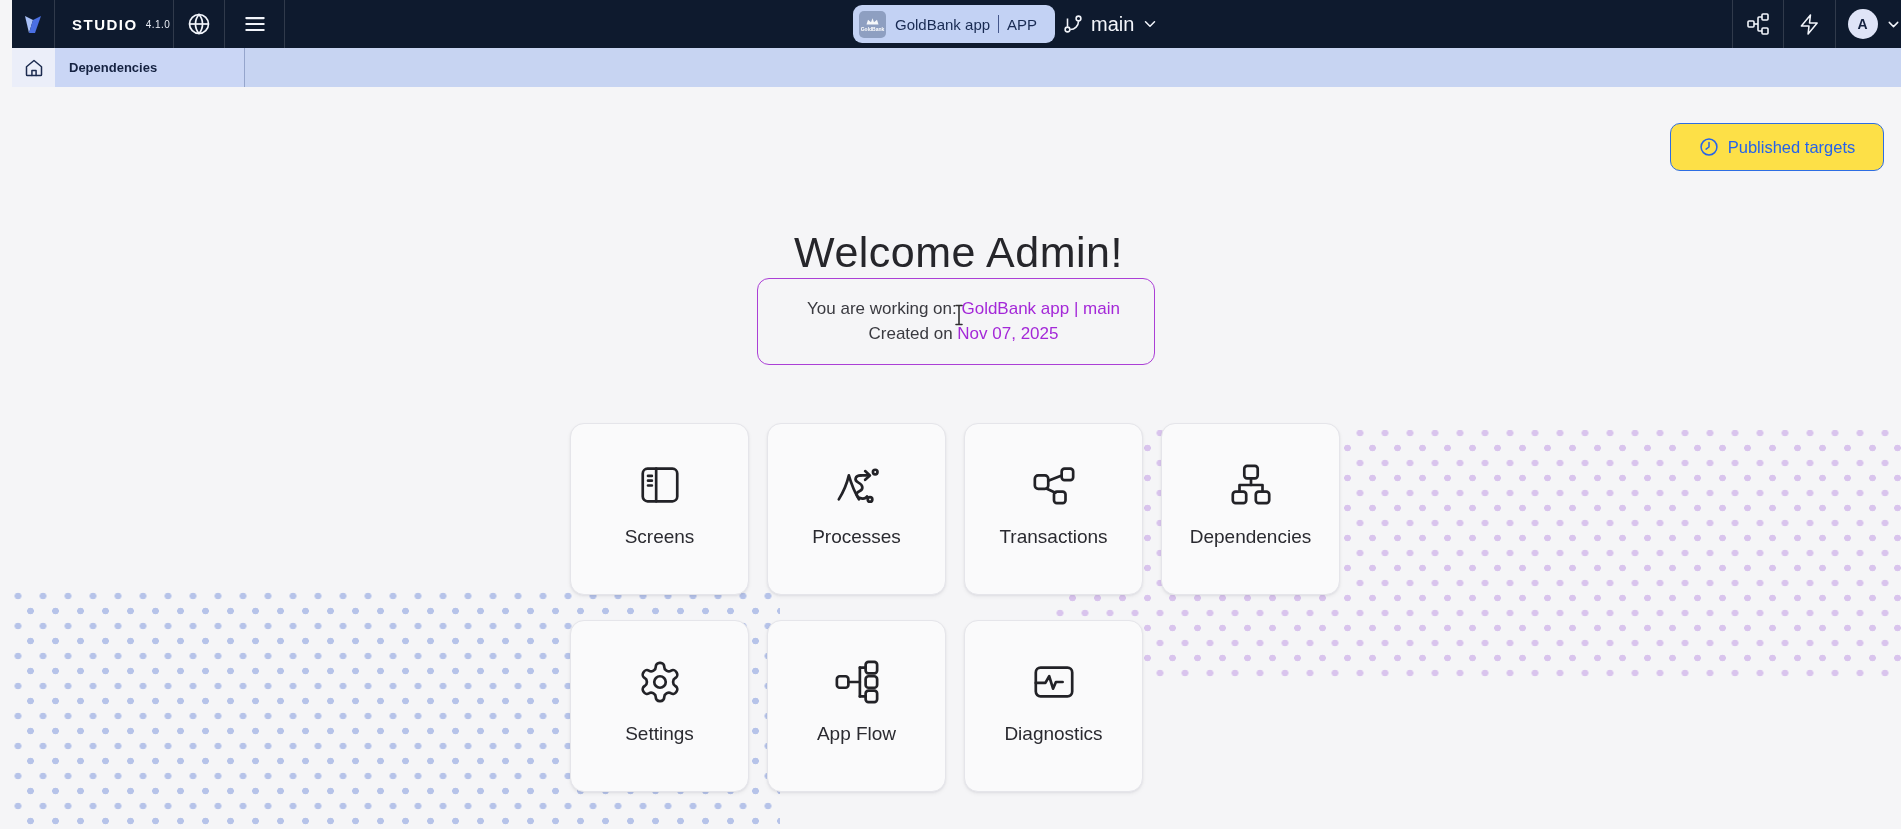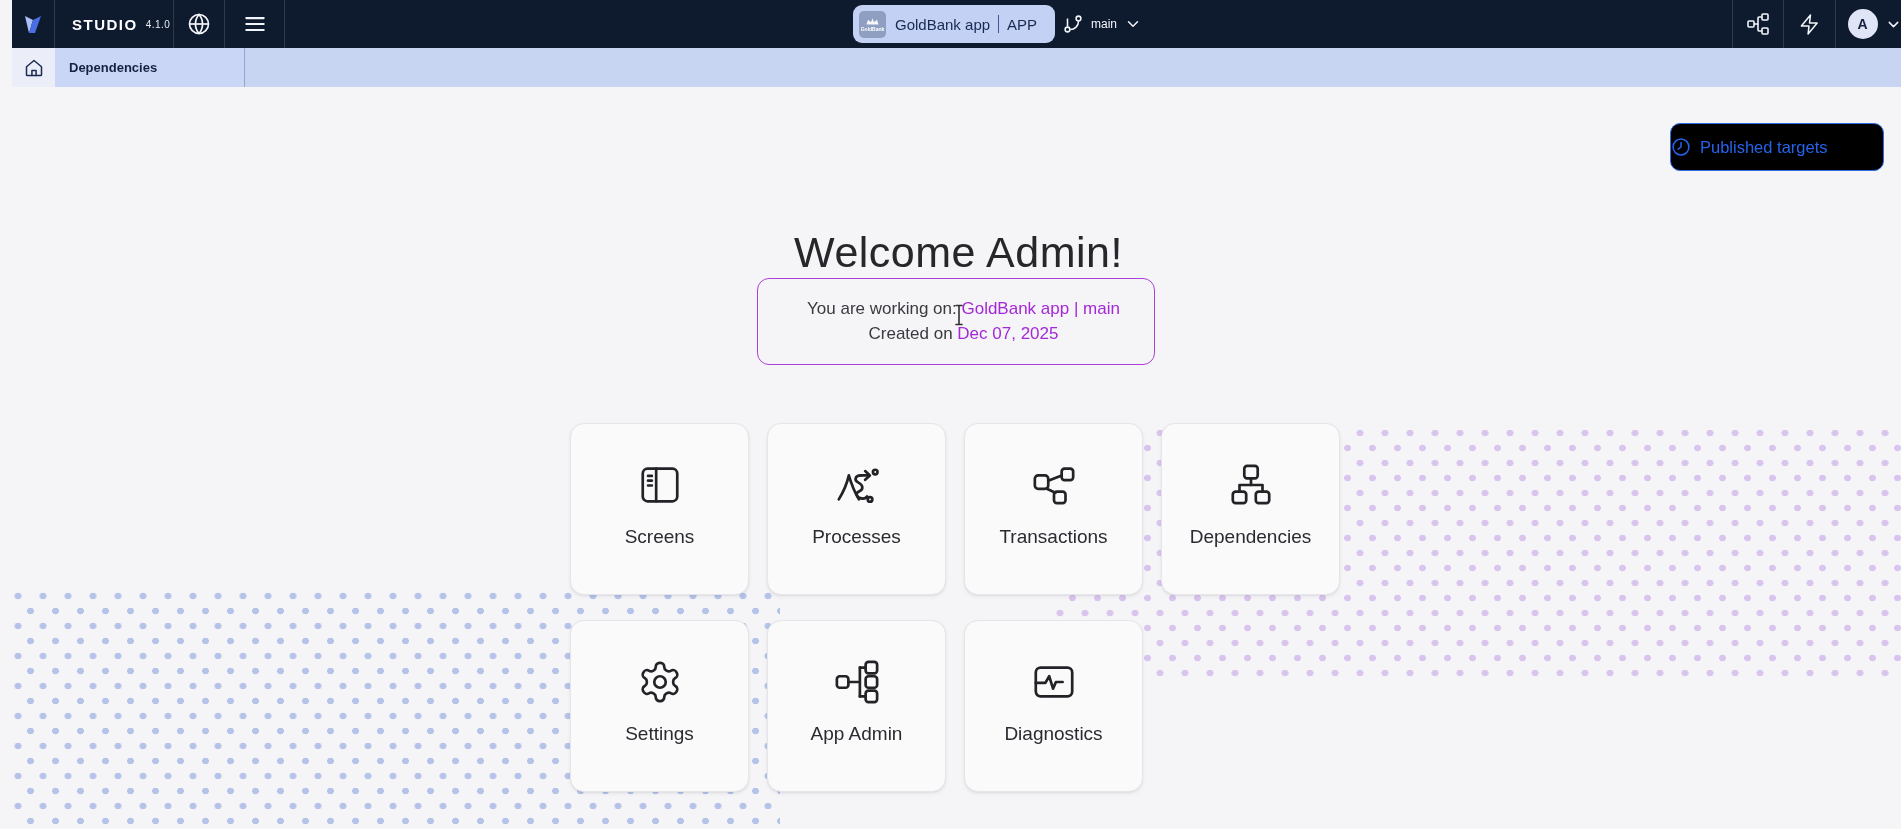--- a/index.html
+++ b/index.html
@@ -32,21 +32,21 @@
               background:#c3d2f4; border-radius:9px; display:flex; align-items:center;
               padding:0 10px 0 6px; gap:9px; cursor:pointer; z-index:11; }
   .mini-logo { width:27px; height:27px; border-radius:5px; background:rgba(98,116,152,0.55);
                display:flex; flex-direction:column; align-items:center; justify-content:center; }
   .mini-logo .mini-name { font-size:5px; color:#fff; font-weight:bold; line-height:1; margin-top:1px; }
   .pill-text { font-size:15px; color:#182a52; font-weight:500; white-space:nowrap;
                display:flex; align-items:center; }
   .pill-div { display:inline-block; width:1px; height:18px; background:#44568a; margin:0 8px; }
   .branch { position:absolute; left:1050px; top:0; height:48px; display:flex;
             align-items:center; gap:7px; cursor:pointer; z-index:11; }
-  .branch-label { color:#f4f6fb; font-size:12px; font-weight:500; }
+  .branch-label { color:#f4f6fb; font-size:20px; font-weight:500; }
 
   
   .tabbar { position:absolute; left:0; top:48px; width:1901px; height:39px;
             background:#c7d4f2; display:flex; z-index:9; }
   .home-btn { width:43px; height:39px; background:#ebeef9; display:flex;
               align-items:center; justify-content:center; cursor:pointer; }
   .tab { width:190px; height:39px; background:#cad6f5;
          border-right:1px solid rgba(52,74,128,0.35);
          display:flex; align-items:center; padding-left:14px;
          font-size:13px; font-weight:bold; color:#152241; cursor:pointer; }
@@ -56,22 +56,22 @@
   .dots-blue { left:0; top:592px; width:768px; height:237px;
     background-image: radial-gradient(circle, #b6c3e9 3.1px, transparent 3.6px),
                       radial-gradient(circle, #b6c3e9 3.1px, transparent 3.6px);
     background-size:25px 30px, 25px 30px; background-position:6px 4px, 18.5px 19px; }
   .dots-purple { left:1040px; top:430px; width:861px; height:248px;
     background-image: radial-gradient(circle, #d9c4ed 3.1px, transparent 3.6px),
                       radial-gradient(circle, #d9c4ed 3.1px, transparent 3.6px);
     background-size:25px 30px, 25px 30px; background-position:8px 3px, 20.5px 18px; }
 
   .published-btn { position:absolute; left:1658px; top:123px; width:214px; height:48px;
-    background:#000000; border:1.5px solid #2d6de3; border-radius:10px;
-    display:flex; align-items:center; gap:9px;
+    background:#fde047; border:1.5px solid #2d6de3; border-radius:10px;
+    display:flex; align-items:center; justify-content:center; gap:9px;
     color:#2563eb; font-size:16.5px; font-weight:500; cursor:pointer; z-index:2; }
 
   .welcome { position:absolute; left:0; top:228px; width:1893px; text-align:center;
     font-size:43px; font-weight:500; color:#26262b; letter-spacing:.5px; z-index:2; }
 
   .info-box { position:absolute; left:745px; top:278px; width:398px; height:87px;
     border:1.5px solid #ab3fd6; border-radius:12px; display:flex; flex-direction:column;
     align-items:center; justify-content:center; gap:5px; z-index:2;
     font-size:17px; color:#3a3a40;padding-left:15px; }
   .info-line { white-space:nowrap; }
@@ -198,21 +198,21 @@
     <span>Published targets</span>
   </button>
 
   <h1 class="welcome">Welcome Admin!</h1>
 
   <div class="info-box">
     <div class="info-line">
       <span>You are working on: </span><span class="purple-link">GoldBank app | main</span>
     </div>
     <div class="info-line">
-      <span>Created on </span><span class="purple-link">Dec 07, 2025</span>
+      <span>Created on </span><span class="purple-link">Nov 07, 2025</span>
     </div>
   </div>
 
   <svg class="ibeam" width="12" height="22" viewBox="0 0 12 22">
     <path d="M3 1.5h6M6 1.5v19M3 20.5h6" stroke="#1b1b1b" stroke-width="1.6" fill="none" stroke-linecap="round"></path>
   </svg>
 
   <div class="card-grid">
 
     <div class="card">
@@ -269,21 +269,21 @@
     <div class="card">
       <svg width="46" height="46" viewBox="0 0 48 48" fill="none" stroke="#222227" stroke-width="2.8" stroke-linecap="round" stroke-linejoin="round">
         <rect x="3" y="18" width="12" height="12" rx="3"></rect>
         <path d="M15 24h12"></path>
         <path d="M27 9v30"></path>
         <path d="M27 9h6M27 39h6"></path>
         <rect x="33" y="3" width="12" height="12" rx="3"></rect>
         <rect x="33" y="18" width="12" height="12" rx="3"></rect>
         <rect x="33" y="33" width="12" height="12" rx="3"></rect>
       </svg>
-      <span class="card-label">App Admin</span>
+      <span class="card-label">App Flow</span>
     </div>
 
     <div class="card">
       <svg width="46" height="46" viewBox="0 0 48 48" fill="none" stroke="#222227" stroke-width="2.8" stroke-linecap="round" stroke-linejoin="round">
         <rect x="5" y="9" width="38" height="30" rx="5"></rect>
         <path d="M5 25h10l4-7 4 13 3-7h7"></path>
       </svg>
       <span class="card-label">Diagnostics</span>
     </div>
 

